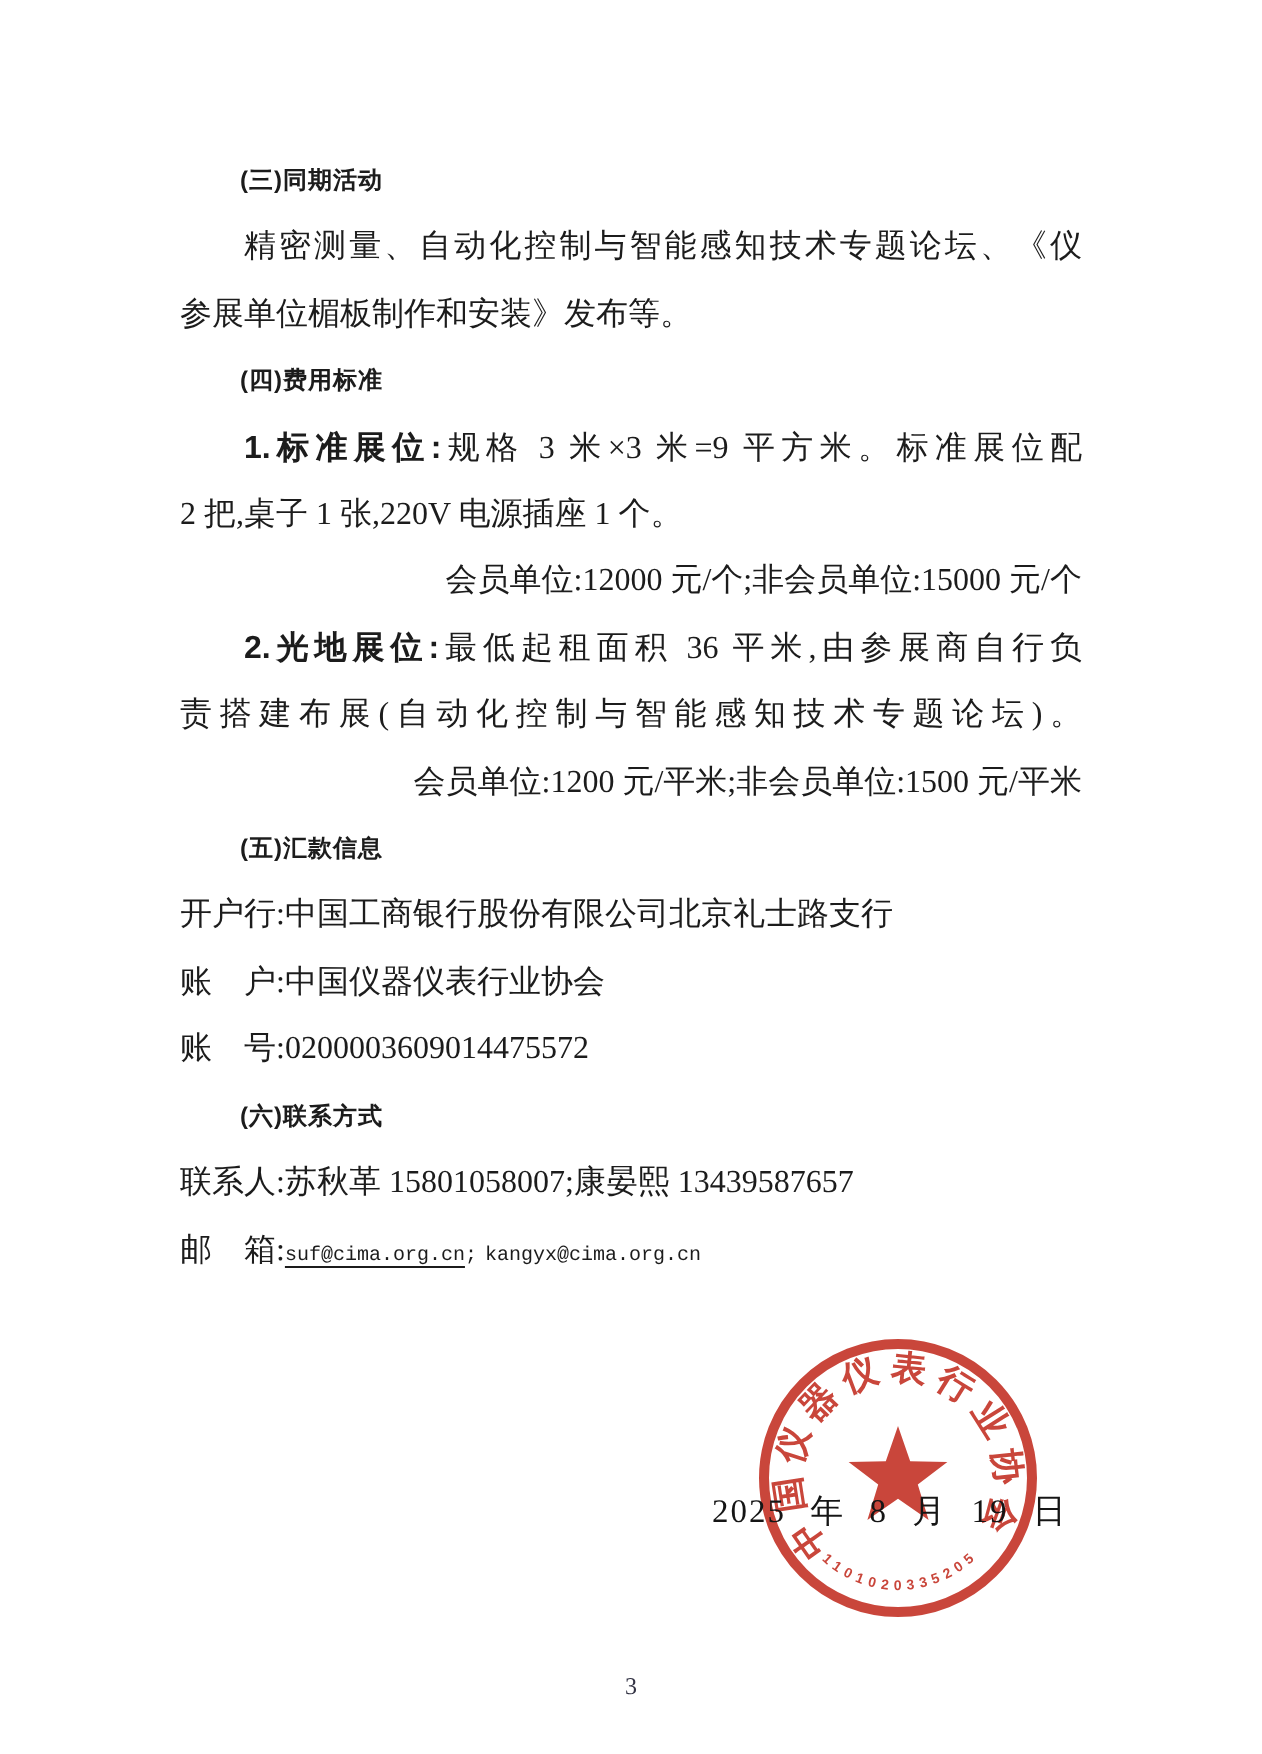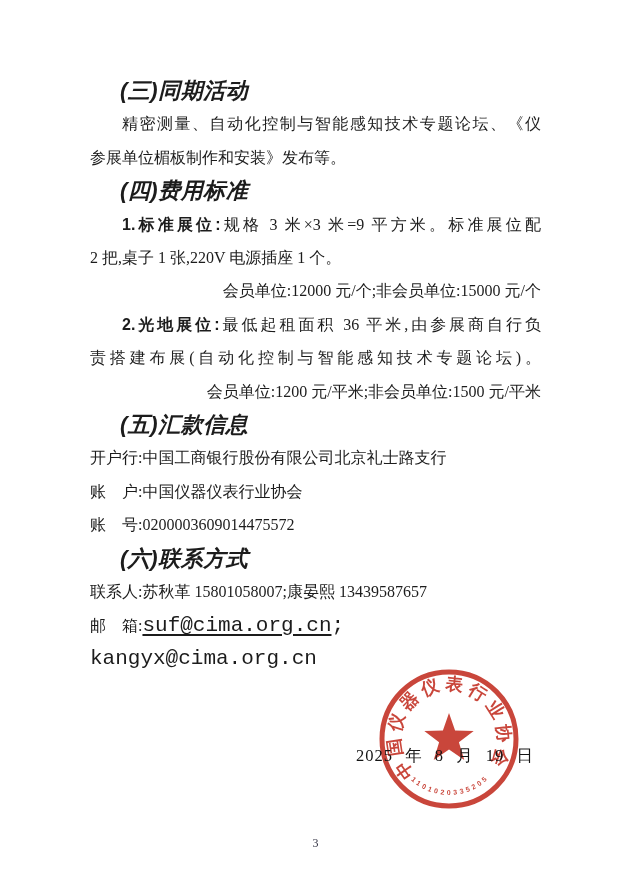--- a/index.html
+++ b/index.html
@@ -20,31 +20,30 @@
     font-size: 16px;
     line-height: 33.4px;
   }
   .ln { min-height: 33.4px; }
   .ind { padding-left: 32px; text-align: right; }
   .just { text-align: justify; text-align-last: justify; }
   .h {
     font-weight: bold;
     padding-left: 30px;
     font-family: "Liberation Sans", sans-serif;
-    font-size: 22px;
+    font-size: 12px;
     letter-spacing: 0.5px;
-    font-style: italic;
   }
   .b {
     font-weight: bold;
     font-family: "Liberation Sans", sans-serif;
   }
   .mono {
     font-family: "Liberation Mono", monospace;
-    font-size: 21px;
+    font-size: 10px;
   }
   .u { text-decoration: underline; text-underline-offset: 3px; }
   .seal {
     position: absolute;
     left: 374px;
     top: 664px;
     width: 150px;
     height: 150px;
     opacity: 0.92;
   }

